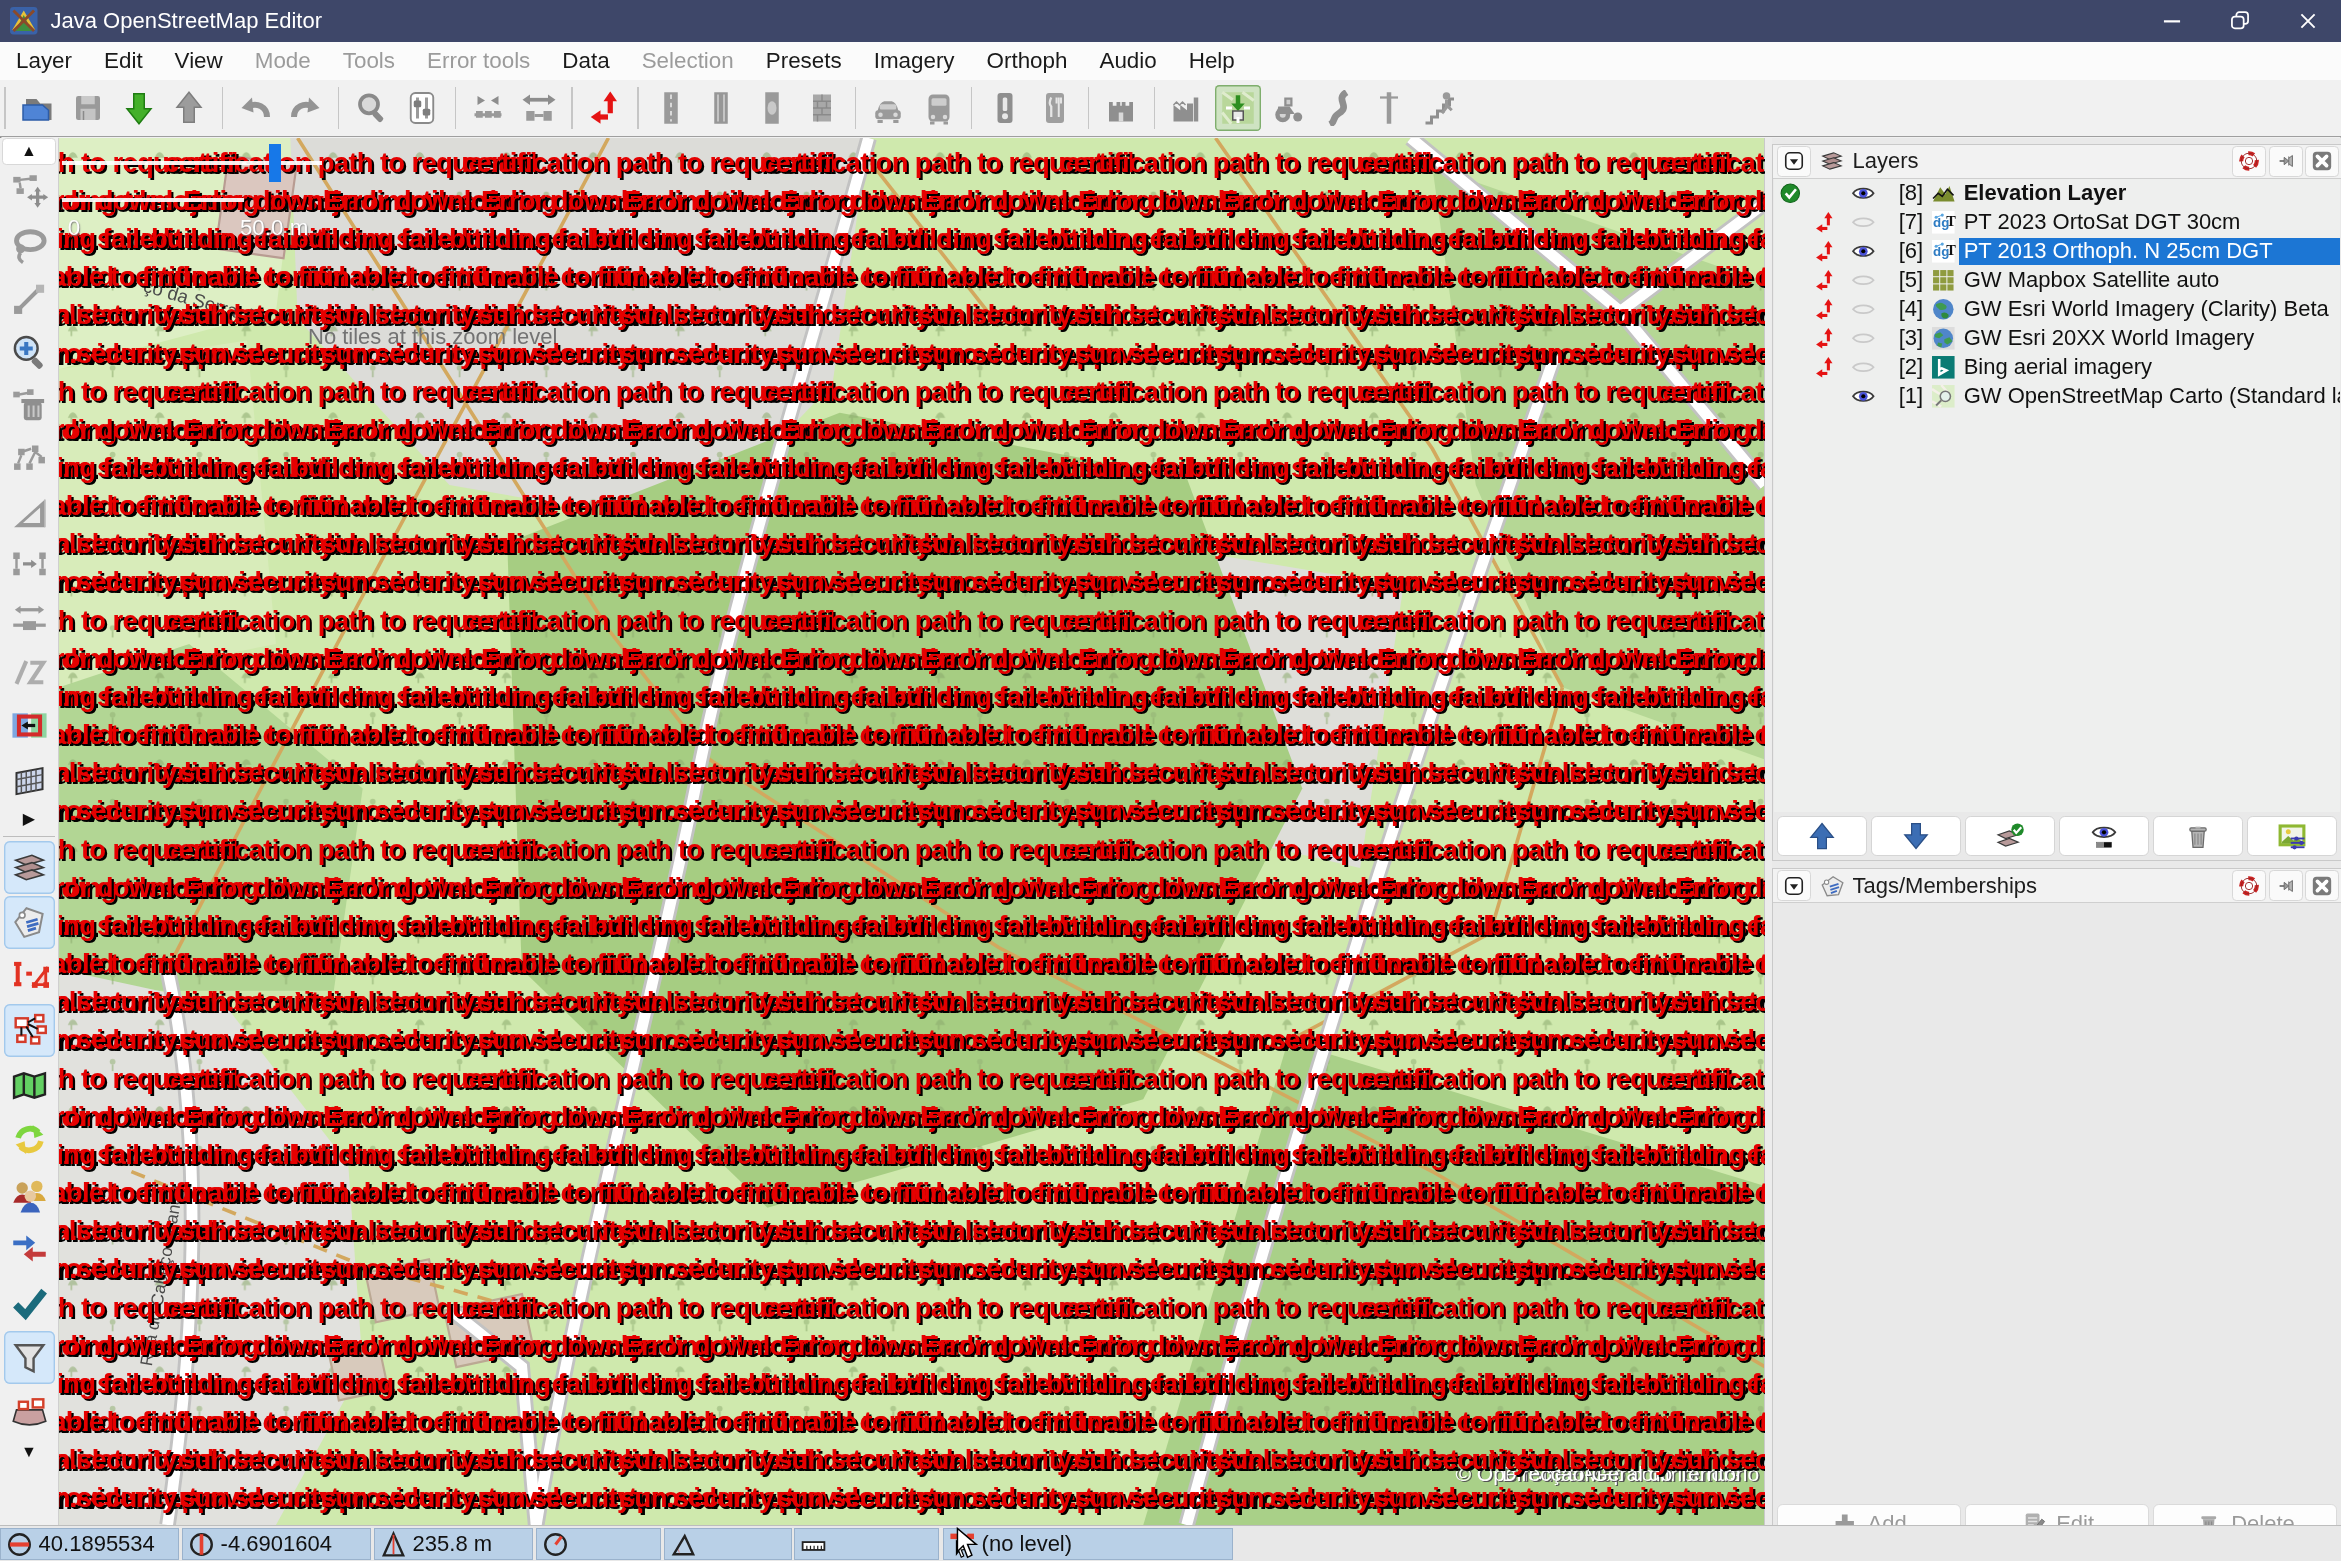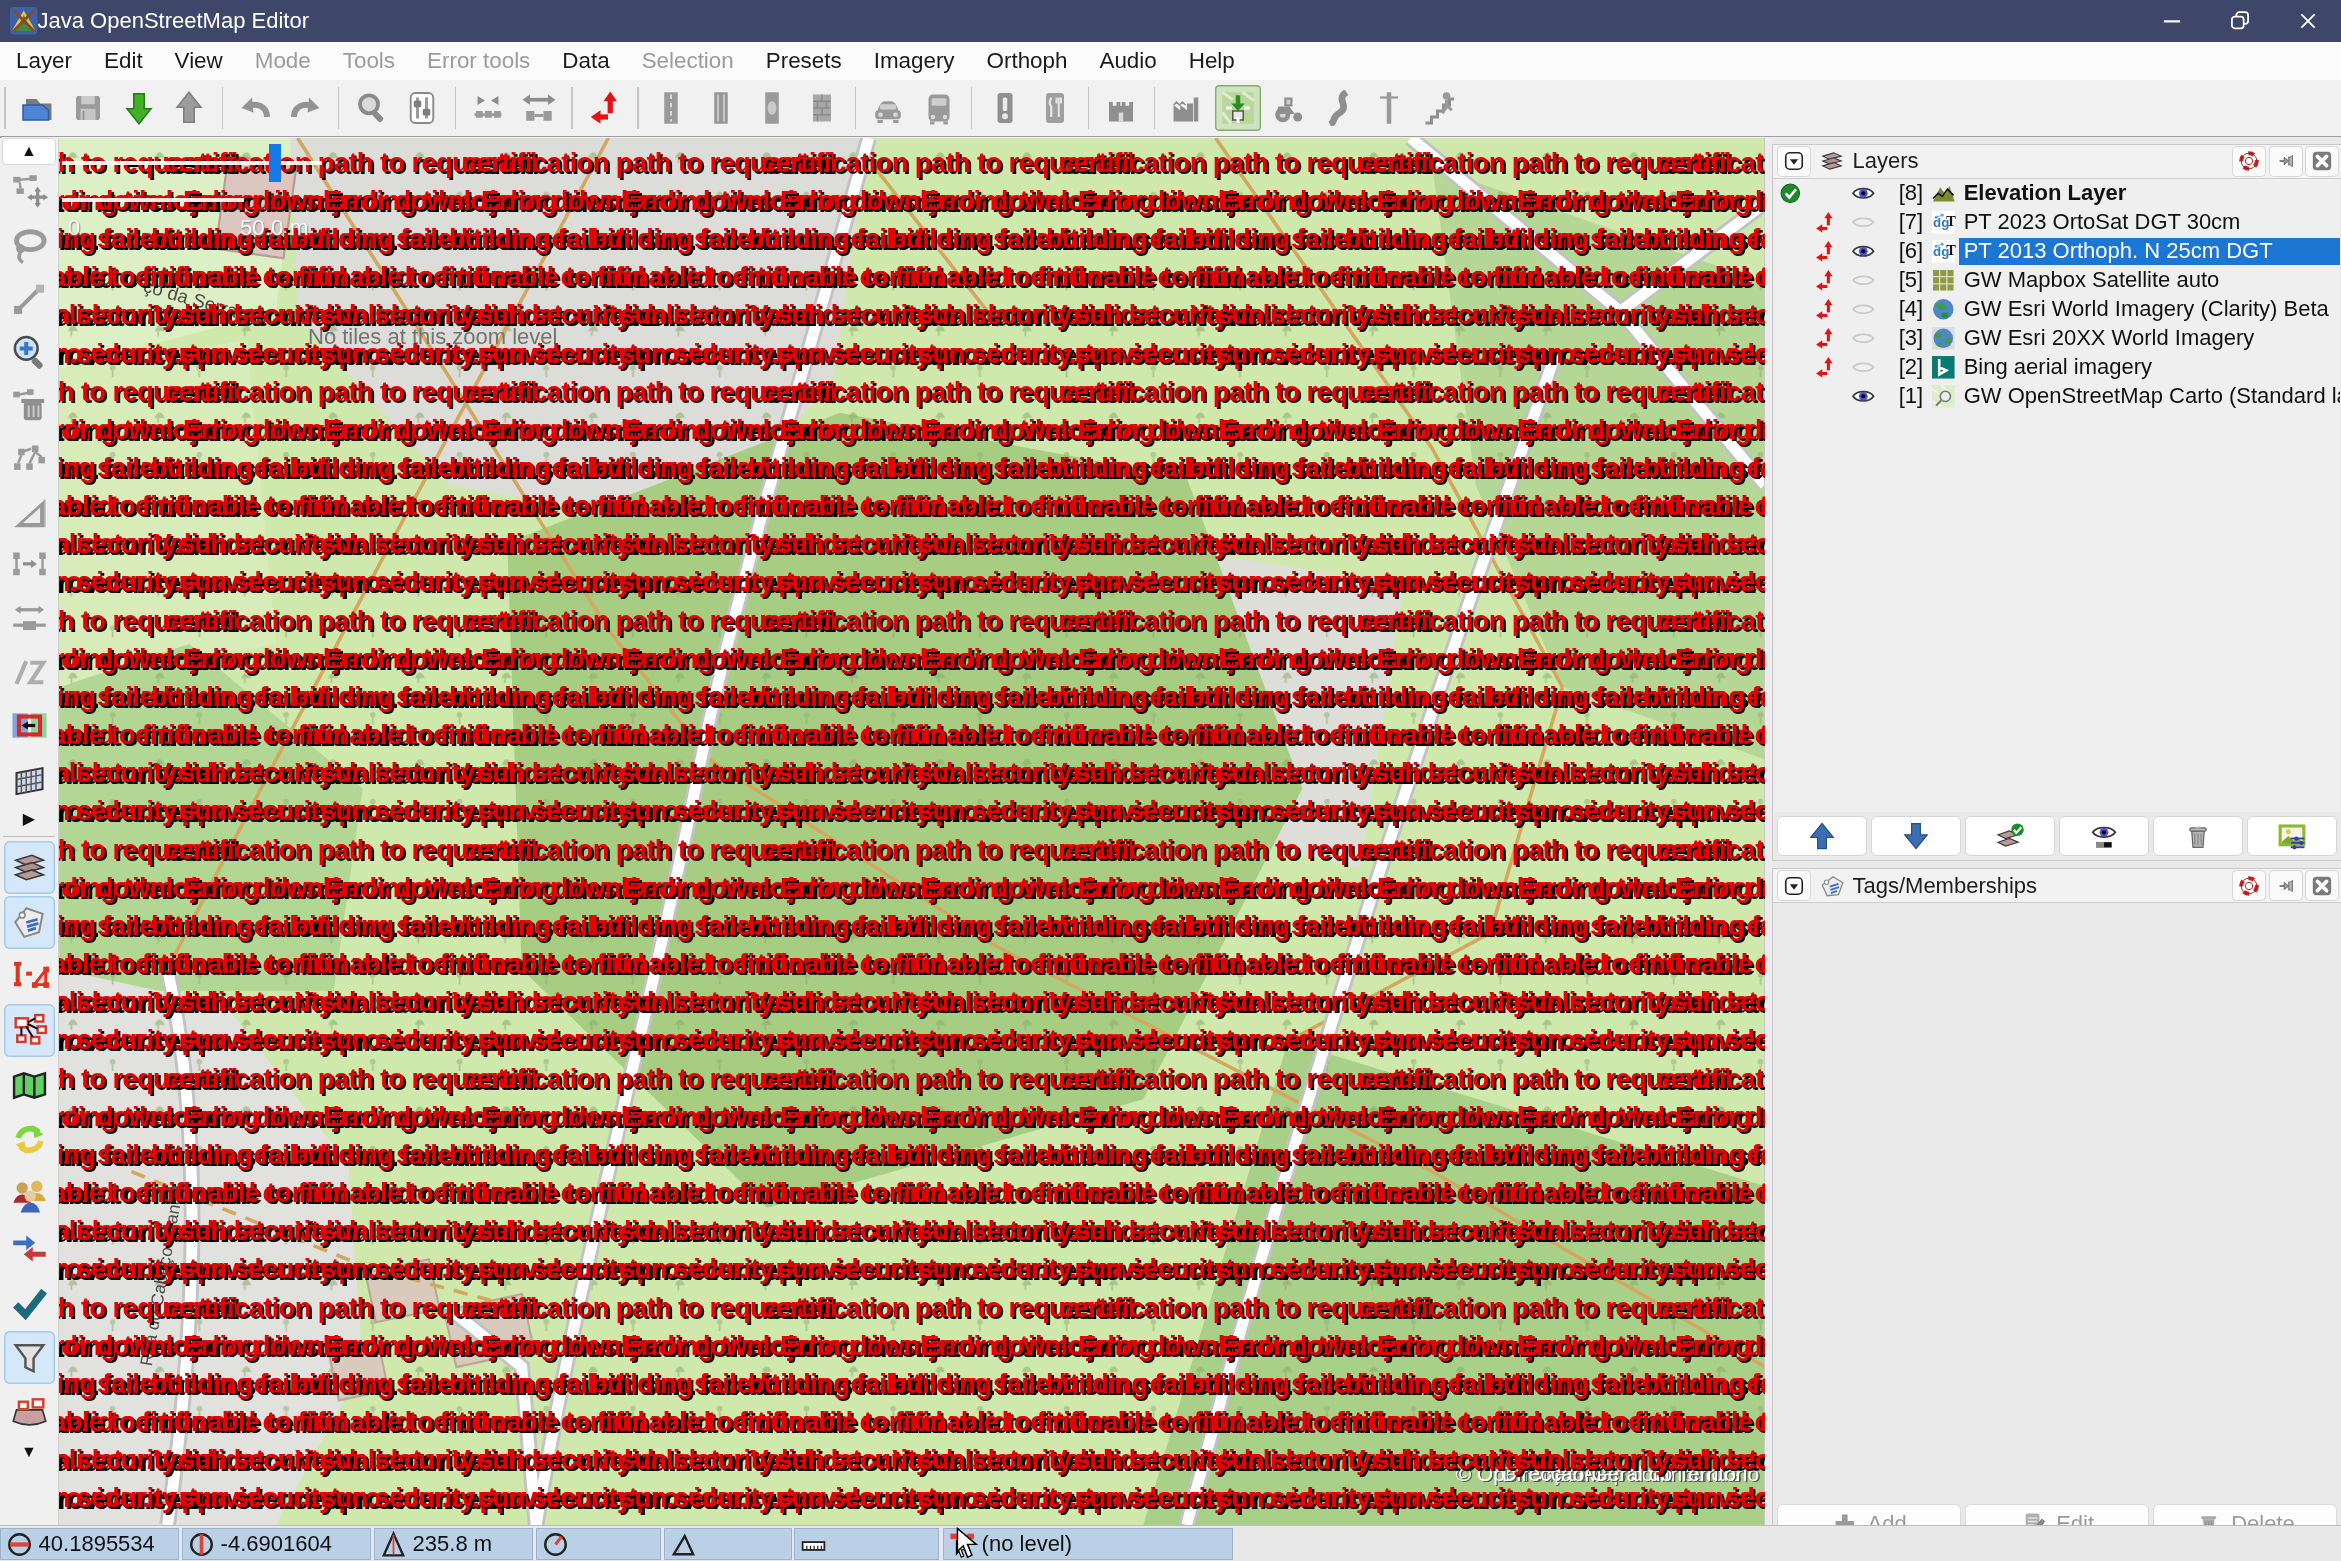--- a/index.html
+++ b/index.html
@@ -3,21 +3,21 @@
 <meta charset="utf-8">
 <style>
   html,body{margin:0;padding:0;background:#666;}
   #app{position:relative;width:2342px;height:1561px;background:#f0f0f0;
        font-family:"Liberation Sans",sans-serif;overflow:hidden;
        box-shadow:inset 0 0 0 1.4px #8a8a8a;}
   
   .titlebar{position:absolute;left:0;top:0;width:2342px;height:42px;background:#3e4769;
             display:flex;align-items:center;color:#fff;}
   .titlebar .appicon{width:27.5px;height:27.5px;margin-left:10px;}
-  .titlebar .title{font-size:22px;flex:1;}
+  .titlebar .title{font-size:22px;margin-left:13px;flex:1;}
   .winbtn{width:68px;height:42px;display:flex;align-items:center;justify-content:center;}
   .winbtn svg{width:22px;height:22px;}
   
   .menubar{position:absolute;left:0;top:42px;width:2342px;height:38px;background:#fbfbfb;
            display:flex;align-items:center;border-bottom:0.7px solid #dcdcdc;}
   .menu-item{font-size:22.4px;color:#1a1a1a;padding:0 16px;cursor:default;}
   .menu-item.disabled{color:#9b9b9b;}
   
   .toolbar{position:absolute;left:0;top:80px;width:2342px;height:56px;background:#f1f1f1;
            display:flex;align-items:center;border-bottom:1.4px solid #9f9f9f;}

